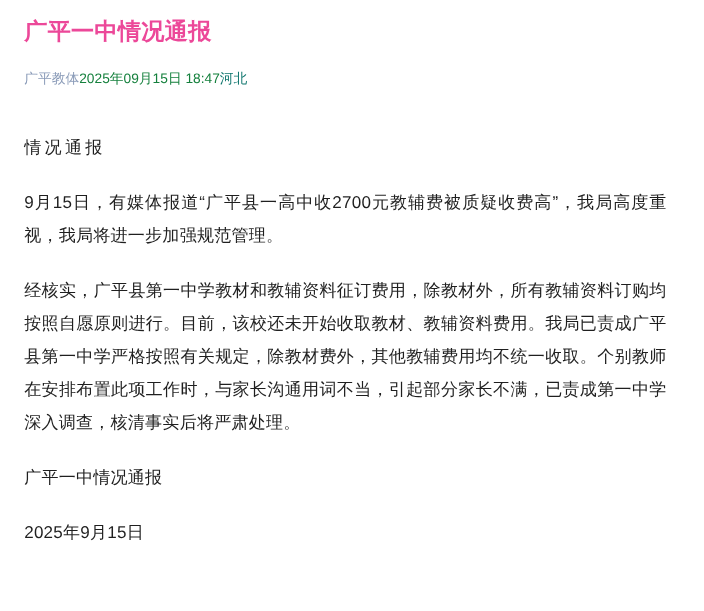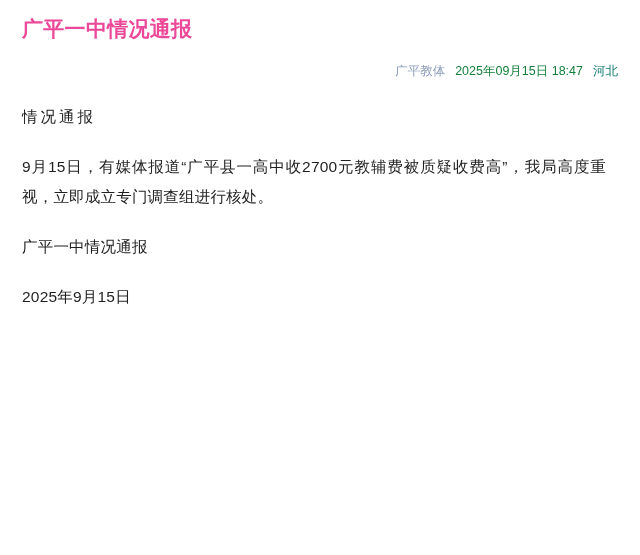--- a/index.html
+++ b/index.html
@@ -22,25 +22,23 @@
     font-size: 21px;
     font-weight: bold;
     line-height: 30px;
     color: #ec4899;
     letter-spacing: 0.3px;
     margin: 0 0 18px 0;
   }
   .meta {
     display: flex;
     align-items: center;
-    gap: 10px;
     font-size: 12.5px;
     line-height: 18px;
-    margin-bottom: 22px;
-    justify-content: flex-end;
+    margin-bottom: 40px;
   }
   .meta .source {
     color: #8a9bb8;
   }
   .meta .time {
     color: #15803d;
   }
   .meta .location {
     color: #0f766e;
   }
@@ -72,18 +70,19 @@
   <h1 class="title">广平一中情况通报</h1>
 
   <div class="meta">
     <span class="source">广平教体</span>
     <span class="time">2025年09月15日 18:47</span>
     <span class="location">河北</span>
   </div>
 
   <div class="body-block">
     <p class="p-heading">情况通报</p>
-    <p>9月15日，有媒体报道“广平县一高中收2700元教辅费被质疑收费高”，我局高度重视，立即成立专门调查组进行核处。</p>
+    <p>9月15日，有媒体报道“广平县一高中收2700元教辅费被质疑收费高”，我局高度重视，我局将进一步加强规范管理。</p>
+    <p>经核实，广平县第一中学教材和教辅资料征订费用，除教材外，所有教辅资料订购均按照自愿原则进行。目前，该校还未开始收取教材、教辅资料费用。我局已责成广平县第一中学严格按照有关规定，除教材费外，其他教辅费用均不统一收取。个别教师在安排布置此项工作时，与家长沟通用词不当，引起部分家长不满，已责成第一中学深入调查，核清事实后将严肃处理。</p>
     <p class="p-sign">广平一中情况通报</p>
     <p class="p-date">2025年9月15日</p>
   </div>
 
 </div>
 
 </body></html>

